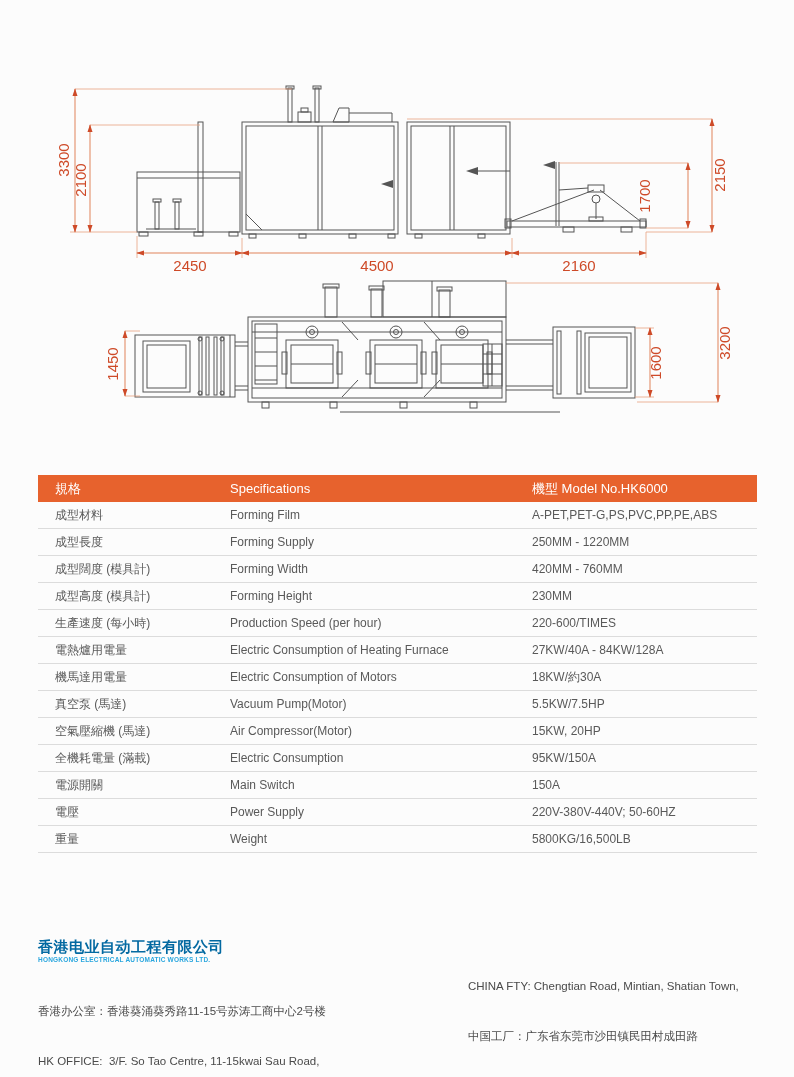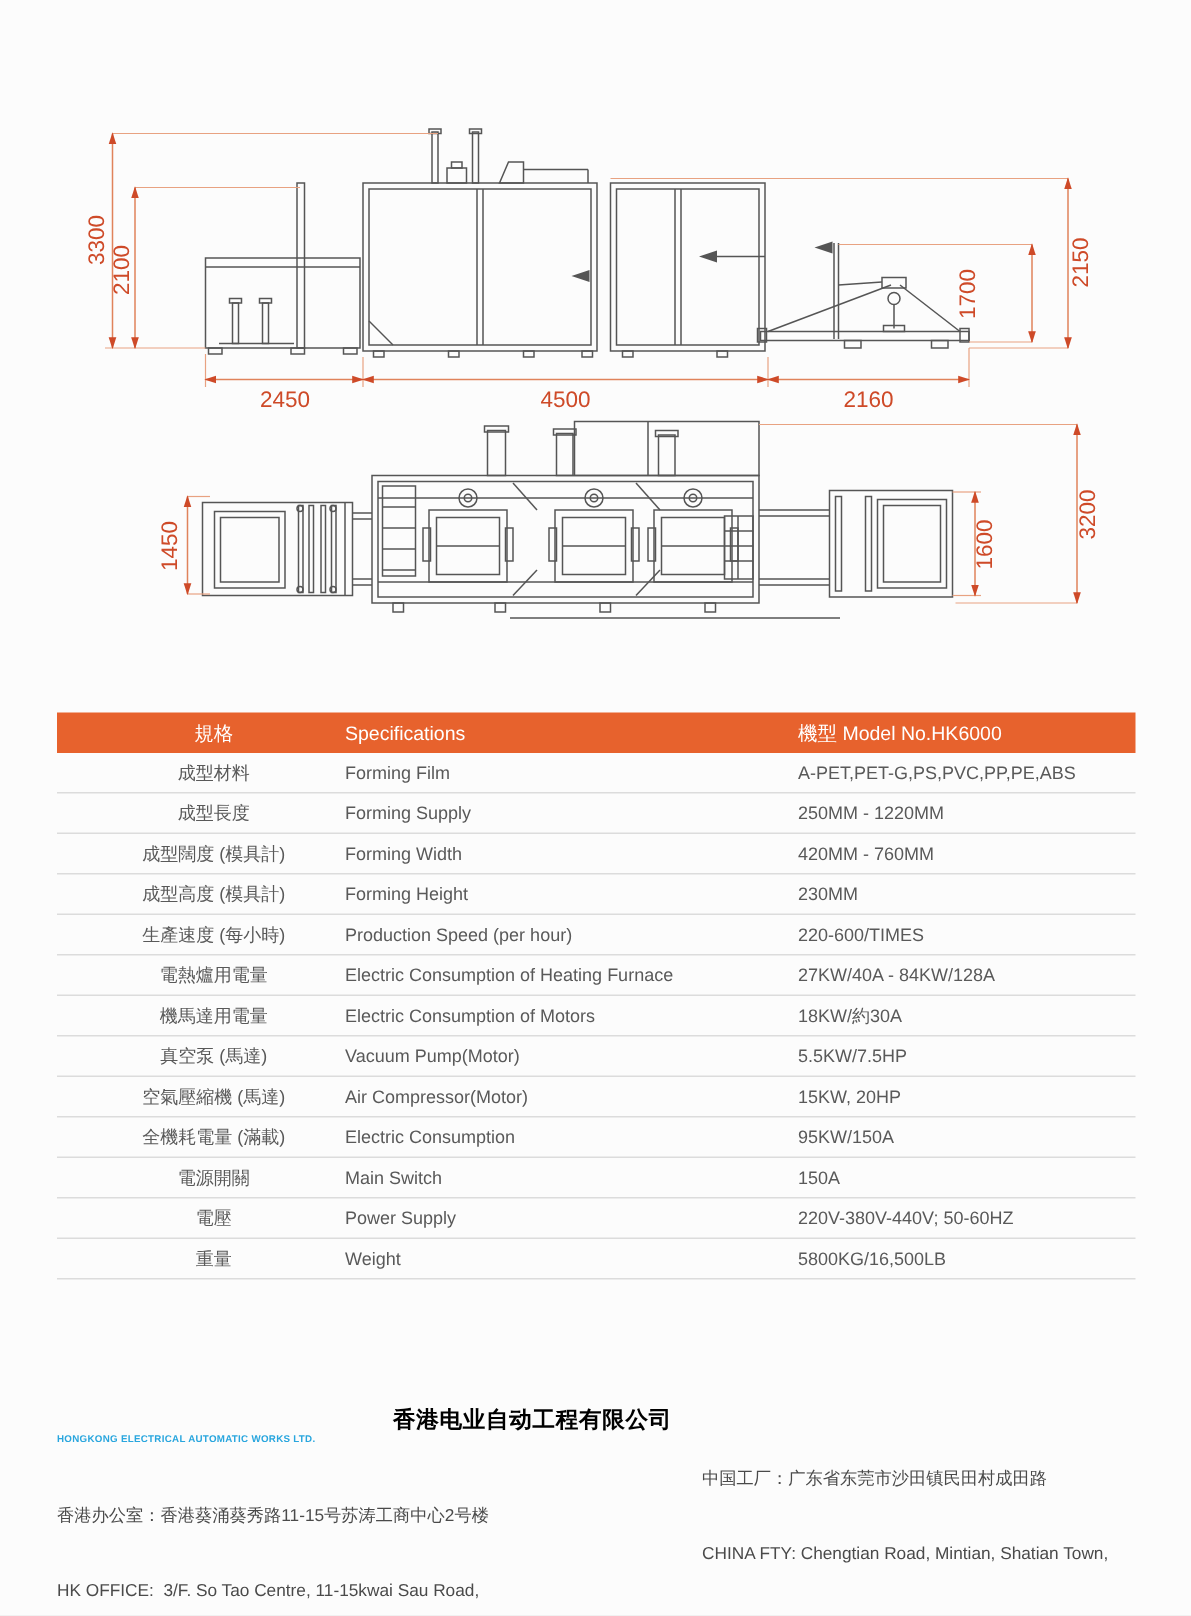--- a/index.html
+++ b/index.html
@@ -11,26 +11,26 @@
   .dimline{stroke:#e0835b;stroke-width:1;fill:none;}
   .extline{stroke:#e8a281;stroke-width:0.8;fill:none;}
   .flag{fill:#555;stroke:none;}
 
   .spec-table{position:absolute;left:38px;top:475px;width:719px;
               border-collapse:collapse;table-layout:fixed;}
   .spec-table th{background:#e7622d;color:#ffffff;font-weight:normal;font-size:13px;
                  text-align:left;height:27px;padding:0;}
   .spec-table td{height:26px;border-bottom:1px solid #dcdcdc;font-size:12px;
                  color:#595959;padding:0;vertical-align:middle;margin-top:12px;}
-  .spec-table th:first-child,.spec-table td:first-child{padding-left:17px;text-align:center;}
+  .spec-table th:first-child,.spec-table td:first-child{padding-left:17px;}
 
   .footer-block{position:absolute;top:938px;}
   .footer-left{left:38px;width:410px;}
   .footer-right{left:468px;width:320px;}
-  .co-name{color:#000000;font-size:15px;font-weight:bold;letter-spacing:.5px;line-height:17px;text-align:right;}
+  .co-name{color:#0369a1;font-size:15px;font-weight:bold;letter-spacing:.5px;line-height:17px;}
   .co-sub{color:#29a6de;font-size:6.5px;letter-spacing:.2px;margin-top:1px;font-weight:bold;}
   .addr{margin-top:7px;font-size:11.5px;color:#4a4a4a;line-height:16.5px;white-space:pre;}
 </style>
 </head>
 <body>
 
 <div class="page">
 
   <svg class="drawing-svg" width="794" height="462" viewBox="0 0 794 462">
     <defs>
@@ -354,22 +354,22 @@
       <div>香港办公室：香港葵涌葵秀路11-15号苏涛工商中心2号楼</div>
       <div>HK OFFICE:  3/F. So Tao Centre, 11-15kwai Sau Road,</div>
       
       
       
     </div>
   </div>
 
   <div class="footer-block footer-right">
     <div class="addr">
+      <div>CHINA FTY: Chengtian Road, Mintian, Shatian Town,</div>
       <div>中国工厂：广东省东莞市沙田镇民田村成田路</div>
-      <div>CHINA FTY: Chengtian Road, Mintian, Shatian Town,</div>
       
       
       
       
     </div>
   </div>
 
 </div>
 
 </body></html>

